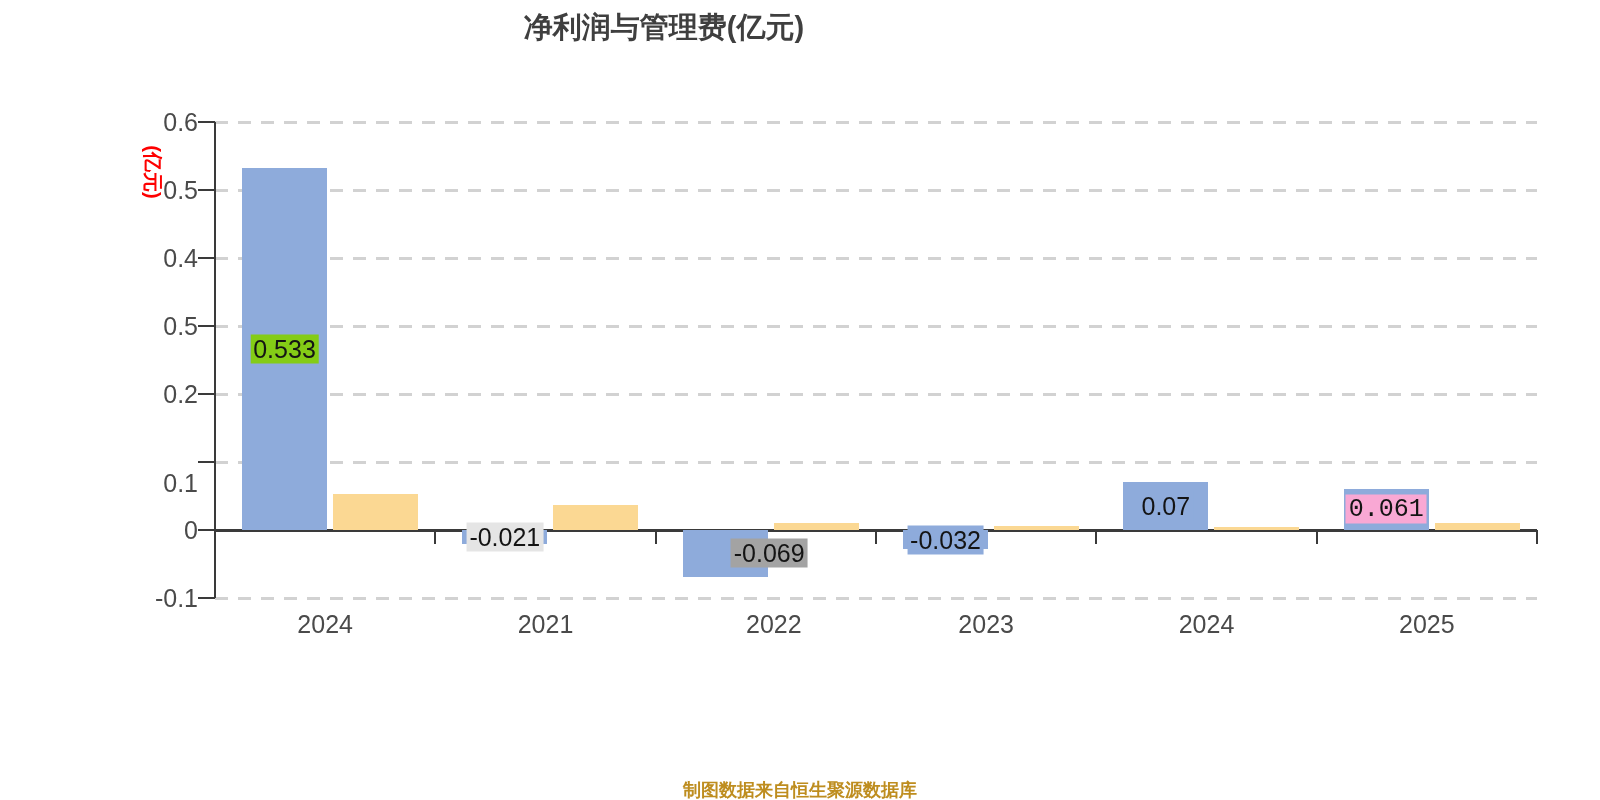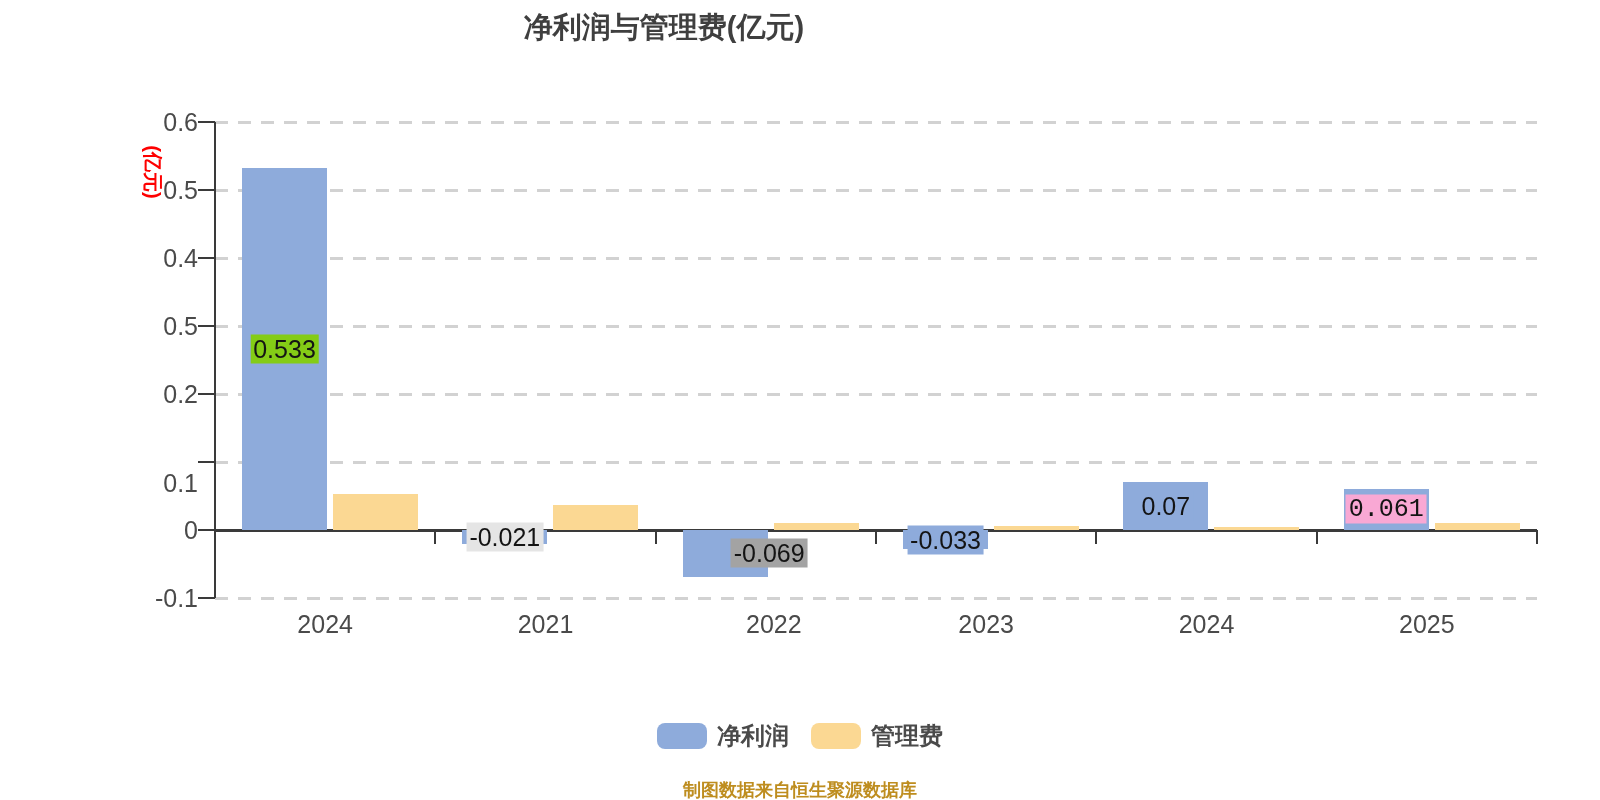--- a/index.html
+++ b/index.html
@@ -70,44 +70,34 @@
       <div class="xtick" style="left: 880.333px; top: 408px;"></div>
       <div class="xtick" style="left: 1100.67px; top: 408px;"></div>
       <div class="xtick" style="left: 1321px; top: 408px;"></div>
       <div class="bar" style="left: 27px; top: 45.56px; height: 362.44px; background: rgb(142, 171, 219);"></div>
       <div class="vlab" style="left: 69.5px; top: 226.78px; background: #84cc16;">0.533</div>
       <div class="bar" style="left: 247.333px; top: 408px; height: 14.28px; background: rgb(142, 171, 219);"></div>
       <div class="vlab" style="left: 289.833px; top: 415.14px; background: #e5e5e5;">-0.021</div>
       <div class="bar" style="left: 467.667px; top: 408px; height: 46.92px; background: rgb(142, 171, 219);"></div>
       <div class="vlab" style="left: 510.167px; top: 431.46px; background: #a3a3a3; margin-left: 44px;">-0.069</div>
       <div class="bar" style="left: 688px; top: 408px; height: 19.04px; background: rgb(142, 171, 219);"></div>
-      <div class="vlab" style="left: 730.5px; top: 417.52px; background: rgb(142, 171, 219);">-0.033</div>
+      <div class="vlab" style="left: 730.5px; top: 417.52px; background: rgb(142, 171, 219);">-0.032</div>
       <div class="bar" style="left: 908.333px; top: 360.4px; height: 47.6px; background: rgb(142, 171, 219);"></div>
       <div class="vlab" style="left: 950.833px; top: 384.2px; background: rgb(142, 171, 219);">0.07</div>
       <div class="bar" style="left: 1128.67px; top: 366.52px; height: 41.48px; background: rgb(142, 171, 219);"></div>
       <div class="vlab" style="left: 1171.17px; top: 387.26px; background: #f9a8d4; font-family: Liberation Mono, monospace;">0.061</div>
       <div class="bar" style="left: 118px; top: 371.96px; height: 36.04px; background: rgb(251, 216, 147);"></div>
       <div class="bar" style="left: 338.333px; top: 382.84px; height: 25.16px; background: rgb(251, 216, 147);"></div>
       <div class="bar" style="left: 558.667px; top: 400.52px; height: 7.48px; background: rgb(251, 216, 147);"></div>
       <div class="bar" style="left: 779px; top: 403.92px; height: 4.08px; background: rgb(251, 216, 147);"></div>
       <div class="bar" style="left: 999.333px; top: 404.6px; height: 3.4px; background: rgb(251, 216, 147);"></div>
       <div class="bar" style="left: 1219.67px; top: 401.2px; height: 6.8px; background: rgb(251, 216, 147);"></div>
       <div class="xlab" style="left: 110.167px; top: 488px;">2024</div>
       <div class="xlab" style="left: 330.5px; top: 488px;">2021</div>
       <div class="xlab" style="left: 550.833px; top: 488px; margin-left: 8px;">2022</div>
       <div class="xlab" style="left: 771.167px; top: 488px;">2023</div>
       <div class="xlab" style="left: 991.5px; top: 488px;">2024</div>
       <div class="xlab" style="left: 1211.83px; top: 488px;">2025</div>
     </div>
 
-  <div class="legend">
-    <div class="legend-item">
-      <span class="swatch" id="sw0" style="background: rgb(142, 171, 219);"></span>
-      <span class="legend-text">净利润</span>
-    </div>
-    <div class="legend-item">
-      <span class="swatch" id="sw1" style="background: rgb(251, 216, 147);"></span>
-      <span class="legend-text">管理费</span>
-    </div>
-  </div>
 
   <div class="footer">制图数据来自恒生聚源数据库</div>
 </div>
 
 </body></html>

